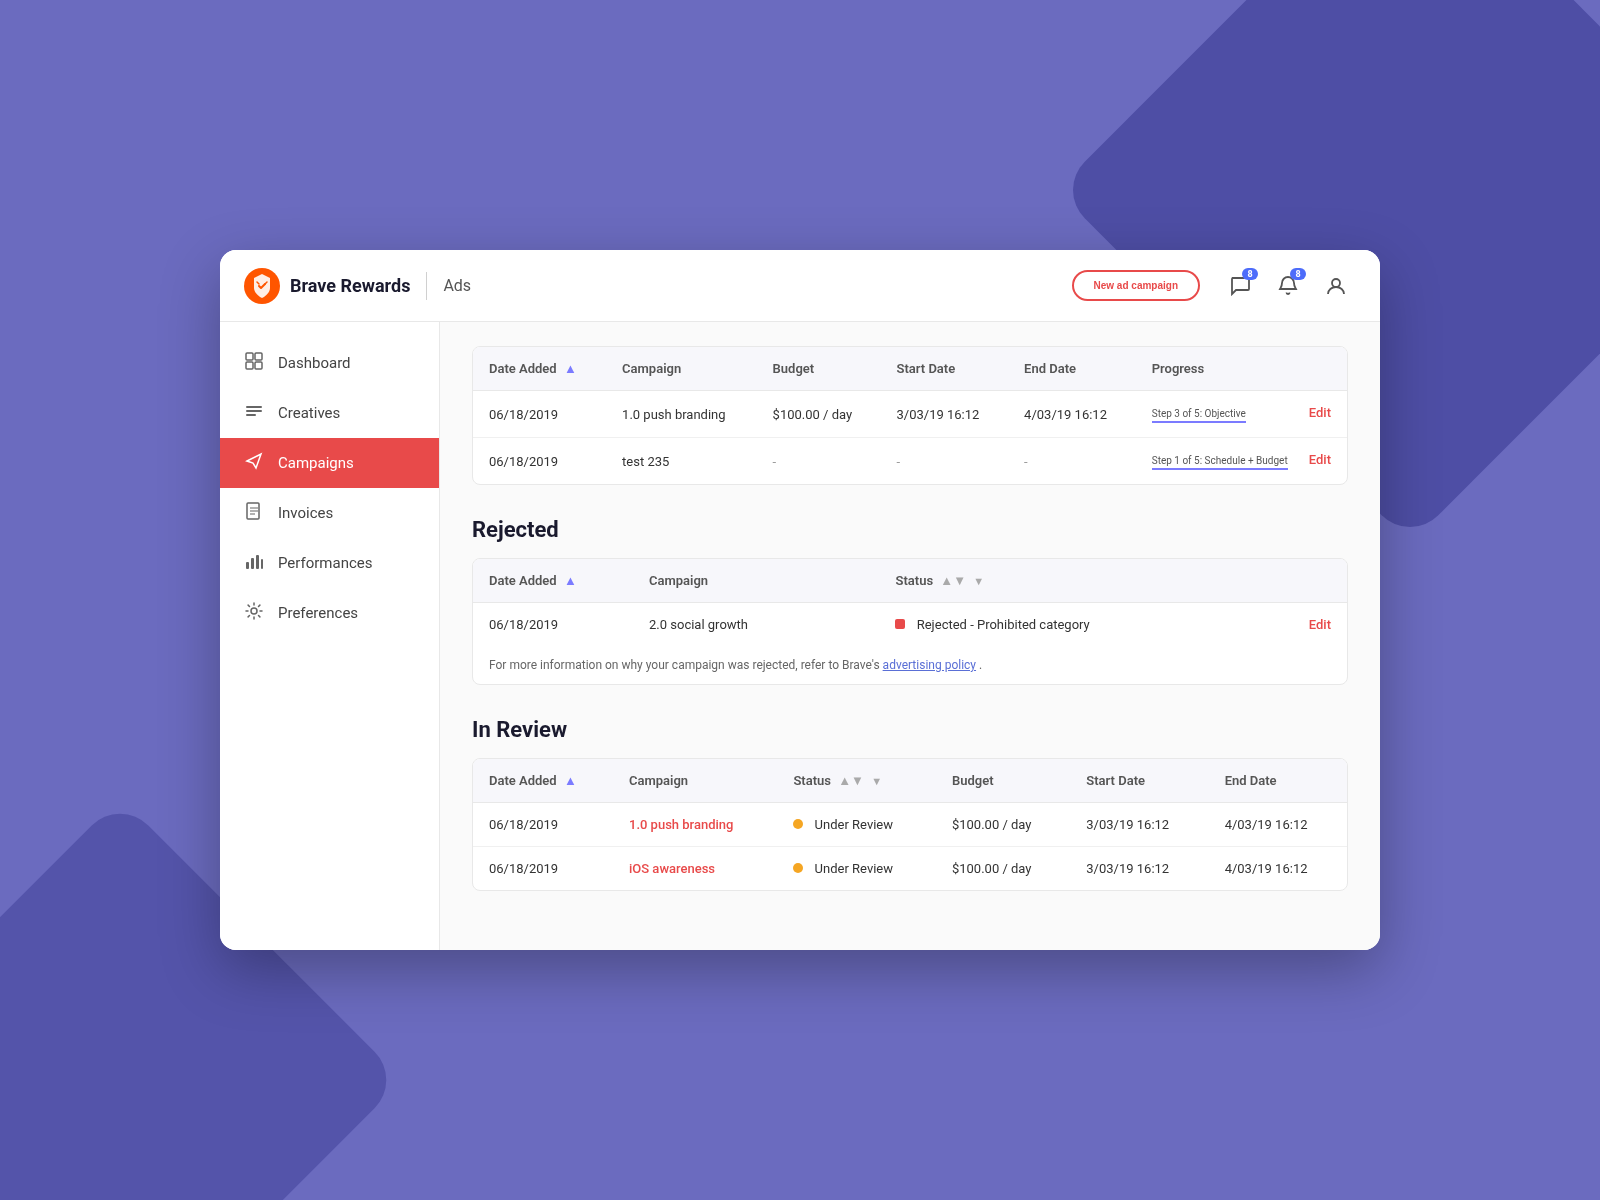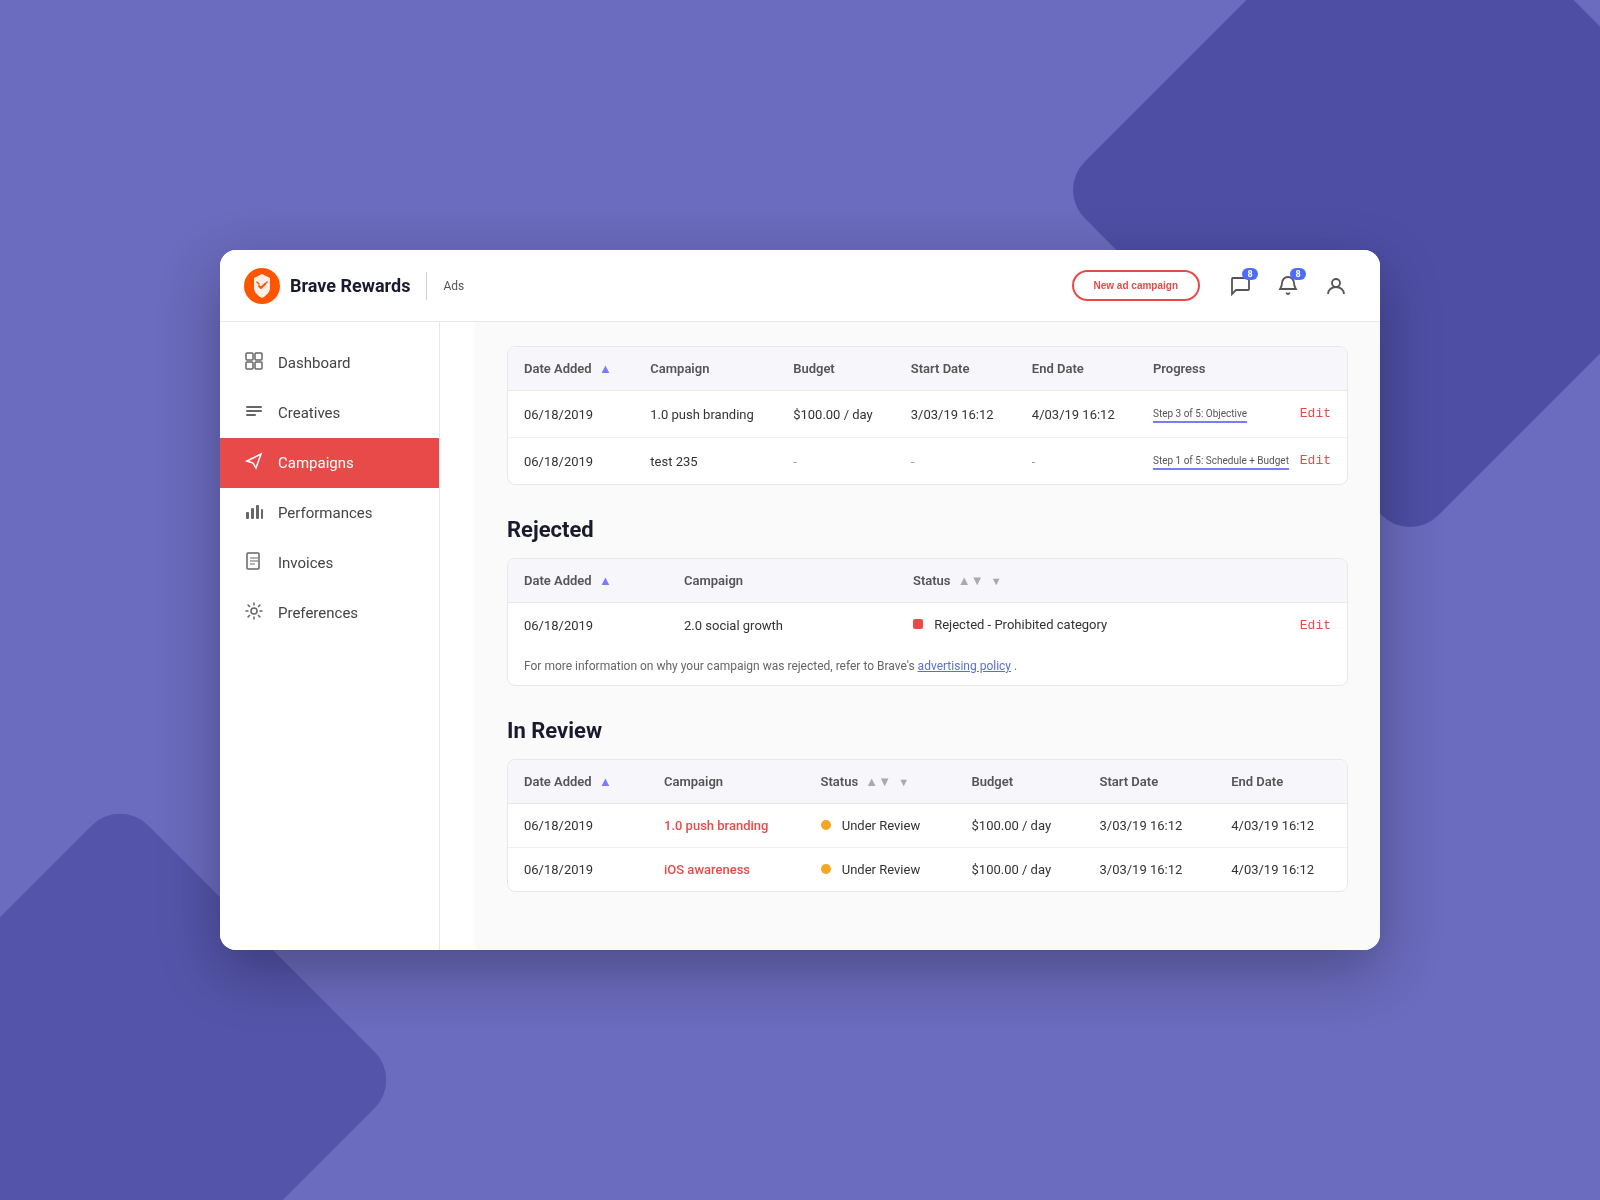--- a/index.html
+++ b/index.html
@@ -75,21 +75,21 @@
       font-weight: 700;
       color: #1a1a2e;
     }
     .header-divider {
       width: 1px;
       height: 28px;
       background: #d0d0d0;
       margin: 0 16px;
     }
     .header-section {
-      font-size: 12px;
+      font-size: 16px;
       color: #555;
       font-weight: 400;
     }
     .header-spacer { flex: 1; }
     .new-campaign-btn {
       border: 2px solid #e84a4a;
       background: transparent;
       color: #e84a4a;
       border-radius: 20px;
       padding: 8px 20px;
@@ -124,21 +124,20 @@
       font-weight: 700;
       border-radius: 10px;
       padding: 1px 5px;
       min-width: 16px;
       text-align: center;
     }
     
     .body-layout {
       display: flex;
       flex: 1;
-      gap: 35px;
     }
     
     .sidebar {
       width: 220px;
       min-width: 220px;
       border-right: 1px solid #e8e8e8;
       padding: 16px 0;
       background: #fff;
     }
     .sidebar-item {
@@ -215,21 +214,20 @@
       display: inline-block;
       margin-left: 4px;
       color: #aaa;
       font-size: 11px;
     }
     .edit-link {
       color: #e84a4a;
       cursor: pointer;
       font-weight: 500;
       text-decoration: none;
-      font-family: Liberation Mono, monospace;
     }
     .progress-text {
       color: #555;
       font-size: 10px;
       border-bottom: 2px solid #7b7bff;
       display: inline-block;
       padding-bottom: 2px;
     }
     .campaign-link {
       color: #e84a4a;
@@ -330,36 +328,36 @@
         <span class="sidebar-icon">
           <svg width="18" height="18" viewBox="0 0 18 18" fill="none">
               <path d="M2 9l14-7-5 14-3-5-6-2z" stroke="white" stroke-width="1.5" fill="none"></path>
             </svg>
         </span>
         <span>Campaigns</span>
       </div>
       <div class="sidebar-item">
         <span class="sidebar-icon">
           <svg width="18" height="18" viewBox="0 0 18 18" fill="none">
+              <rect x="2" y="1" width="12" height="16" rx="1" stroke="currentColor" stroke-width="1.5"></rect>
+              <path d="M5 6h8M5 9h8M5 12h5" stroke="currentColor" stroke-width="1.2"></path>
+            </svg>
+        </span>
+        <span>Invoices</span>
+      </div>
+      <div class="sidebar-item">
+        <span class="sidebar-icon">
+          <svg width="18" height="18" viewBox="0 0 18 18" fill="none">
               <rect x="1" y="10" width="3" height="7" rx="1" fill="currentColor"></rect>
               <rect x="6" y="6" width="3" height="11" rx="1" fill="currentColor"></rect>
               <rect x="11" y="3" width="3" height="14" rx="1" fill="currentColor"></rect>
               <rect x="16" y="7" width="2" height="10" rx="1" fill="currentColor"></rect>
             </svg>
         </span>
         <span>Performances</span>
-      </div>
-      <div class="sidebar-item">
-        <span class="sidebar-icon">
-          <svg width="18" height="18" viewBox="0 0 18 18" fill="none">
-              <rect x="2" y="1" width="12" height="16" rx="1" stroke="currentColor" stroke-width="1.5"></rect>
-              <path d="M5 6h8M5 9h8M5 12h5" stroke="currentColor" stroke-width="1.2"></path>
-            </svg>
-        </span>
-        <span>Invoices</span>
       </div>
       <div class="sidebar-item">
         <span class="sidebar-icon">
           <svg width="18" height="18" viewBox="0 0 18 18" fill="none">
               <circle cx="9" cy="9" r="3" stroke="currentColor" stroke-width="1.5"></circle>
               <path d="M9 1v2M9 15v2M1 9h2M15 9h2M3.1 3.1l1.4 1.4M13.5 13.5l1.4 1.4M14.9 3.1l-1.4 1.4M4.5 13.5l-1.4 1.4" stroke="currentColor" stroke-width="1.5" stroke-linecap="round"></path>
             </svg>
         </span>
         <span>Preferences</span>
       </div>

